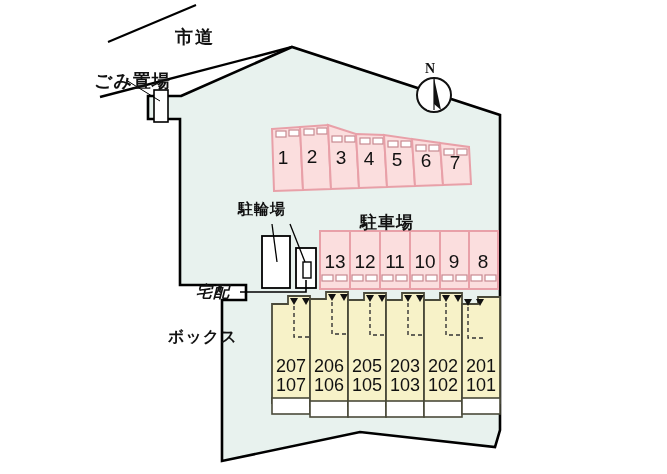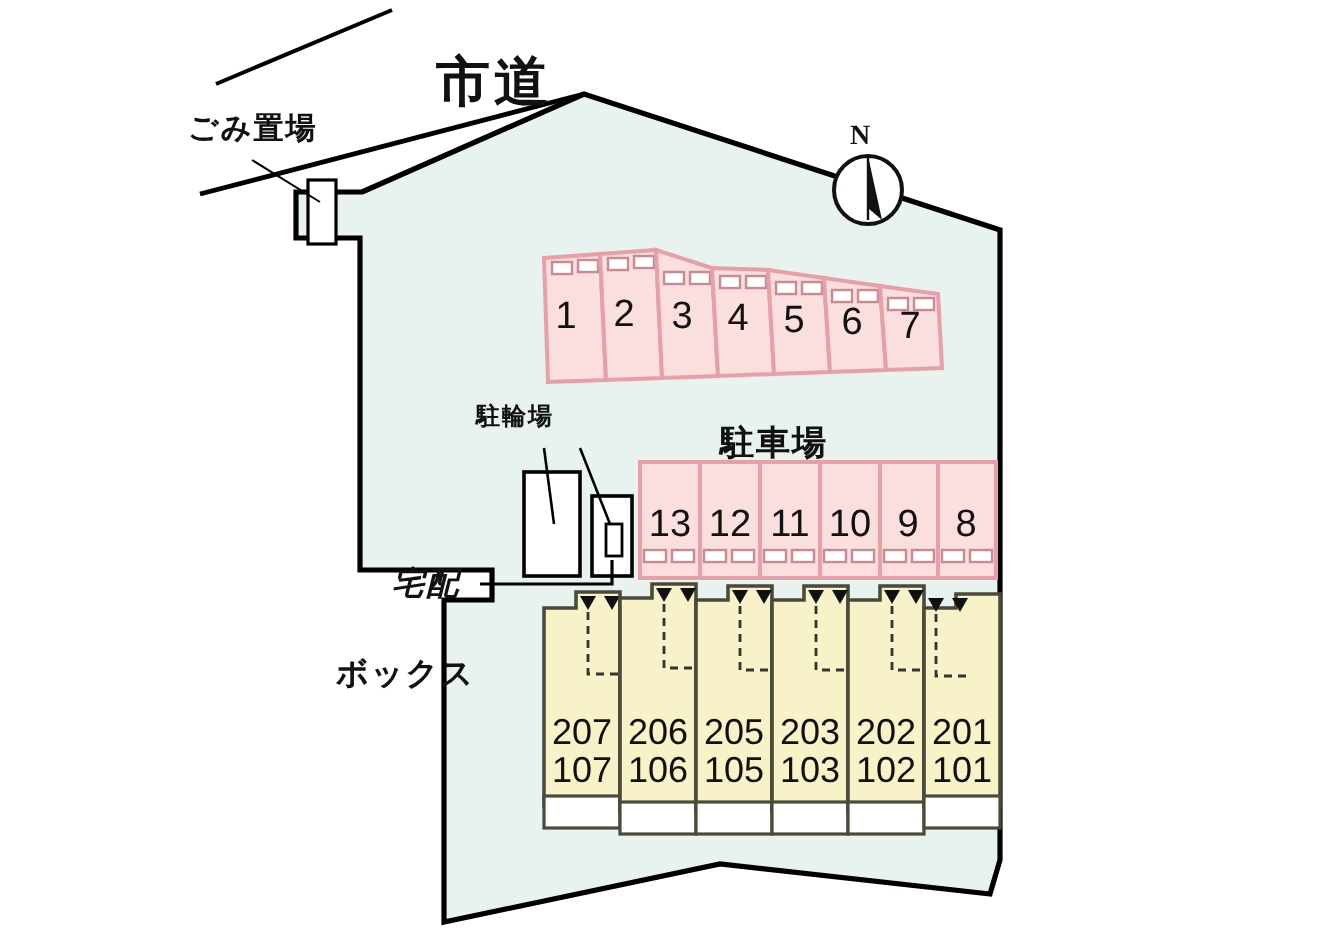--- a/index.html
+++ b/index.html
@@ -4,23 +4,23 @@
 <style>
   html,body{margin:0;padding:0;background:#ffffff;}
   body{
     width:667px;height:474px;position:relative;overflow:hidden;
     font-family:"Liberation Sans","DejaVu Sans",sans-serif;
     color:#111111;
   }
   #plan{position:absolute;left:0;top:0;width:667px;height:474px;}
   .lbl{position:absolute;white-space:nowrap;line-height:1;}
   .jp{font-family:"DejaVu Sans","Liberation Sans",sans-serif;font-weight:700;color:#111;}
-  #lbl-shido{left:175px;top:28px;font-size:27px;letter-spacing:2px;margin-left:43px;}
-  #lbl-gomi{left:94px;top:57px;font-size:15px;letter-spacing:1px;}
-  #lbl-chuurin{left:238px;top:202px;font-size:12px;letter-spacing:1px;text-align:right;}
+  #lbl-shido{left:175px;top:28px;font-size:18px;letter-spacing:2px;}
+  #lbl-gomi{left:94px;top:72px;font-size:18px;letter-spacing:1px;}
+  #lbl-chuurin{left:238px;top:202px;font-size:15px;letter-spacing:1px;text-align:right;}
   #lbl-chuusha{left:360px;top:214px;font-size:17px;letter-spacing:1px;}
   #lbl-takuhai1{left:196px;top:284px;font-size:16px;letter-spacing:1px;font-style:italic;}
   #lbl-takuhai2{left:168px;top:305px;font-size:16px;letter-spacing:1px;margin-top:24px;}
   #lbl-north{left:425px;top:62px;font-size:14px;font-weight:700;
     font-family:"Liberation Serif","DejaVu Serif",serif;}
   .stall-num{font-size:19px;font-family:"Liberation Sans","DejaVu Sans",sans-serif;fill:#111;}
   .unit-num{font-size:18px;font-family:"Liberation Sans","DejaVu Sans",sans-serif;fill:#111;}
 </style>
 </head>
 <body>

